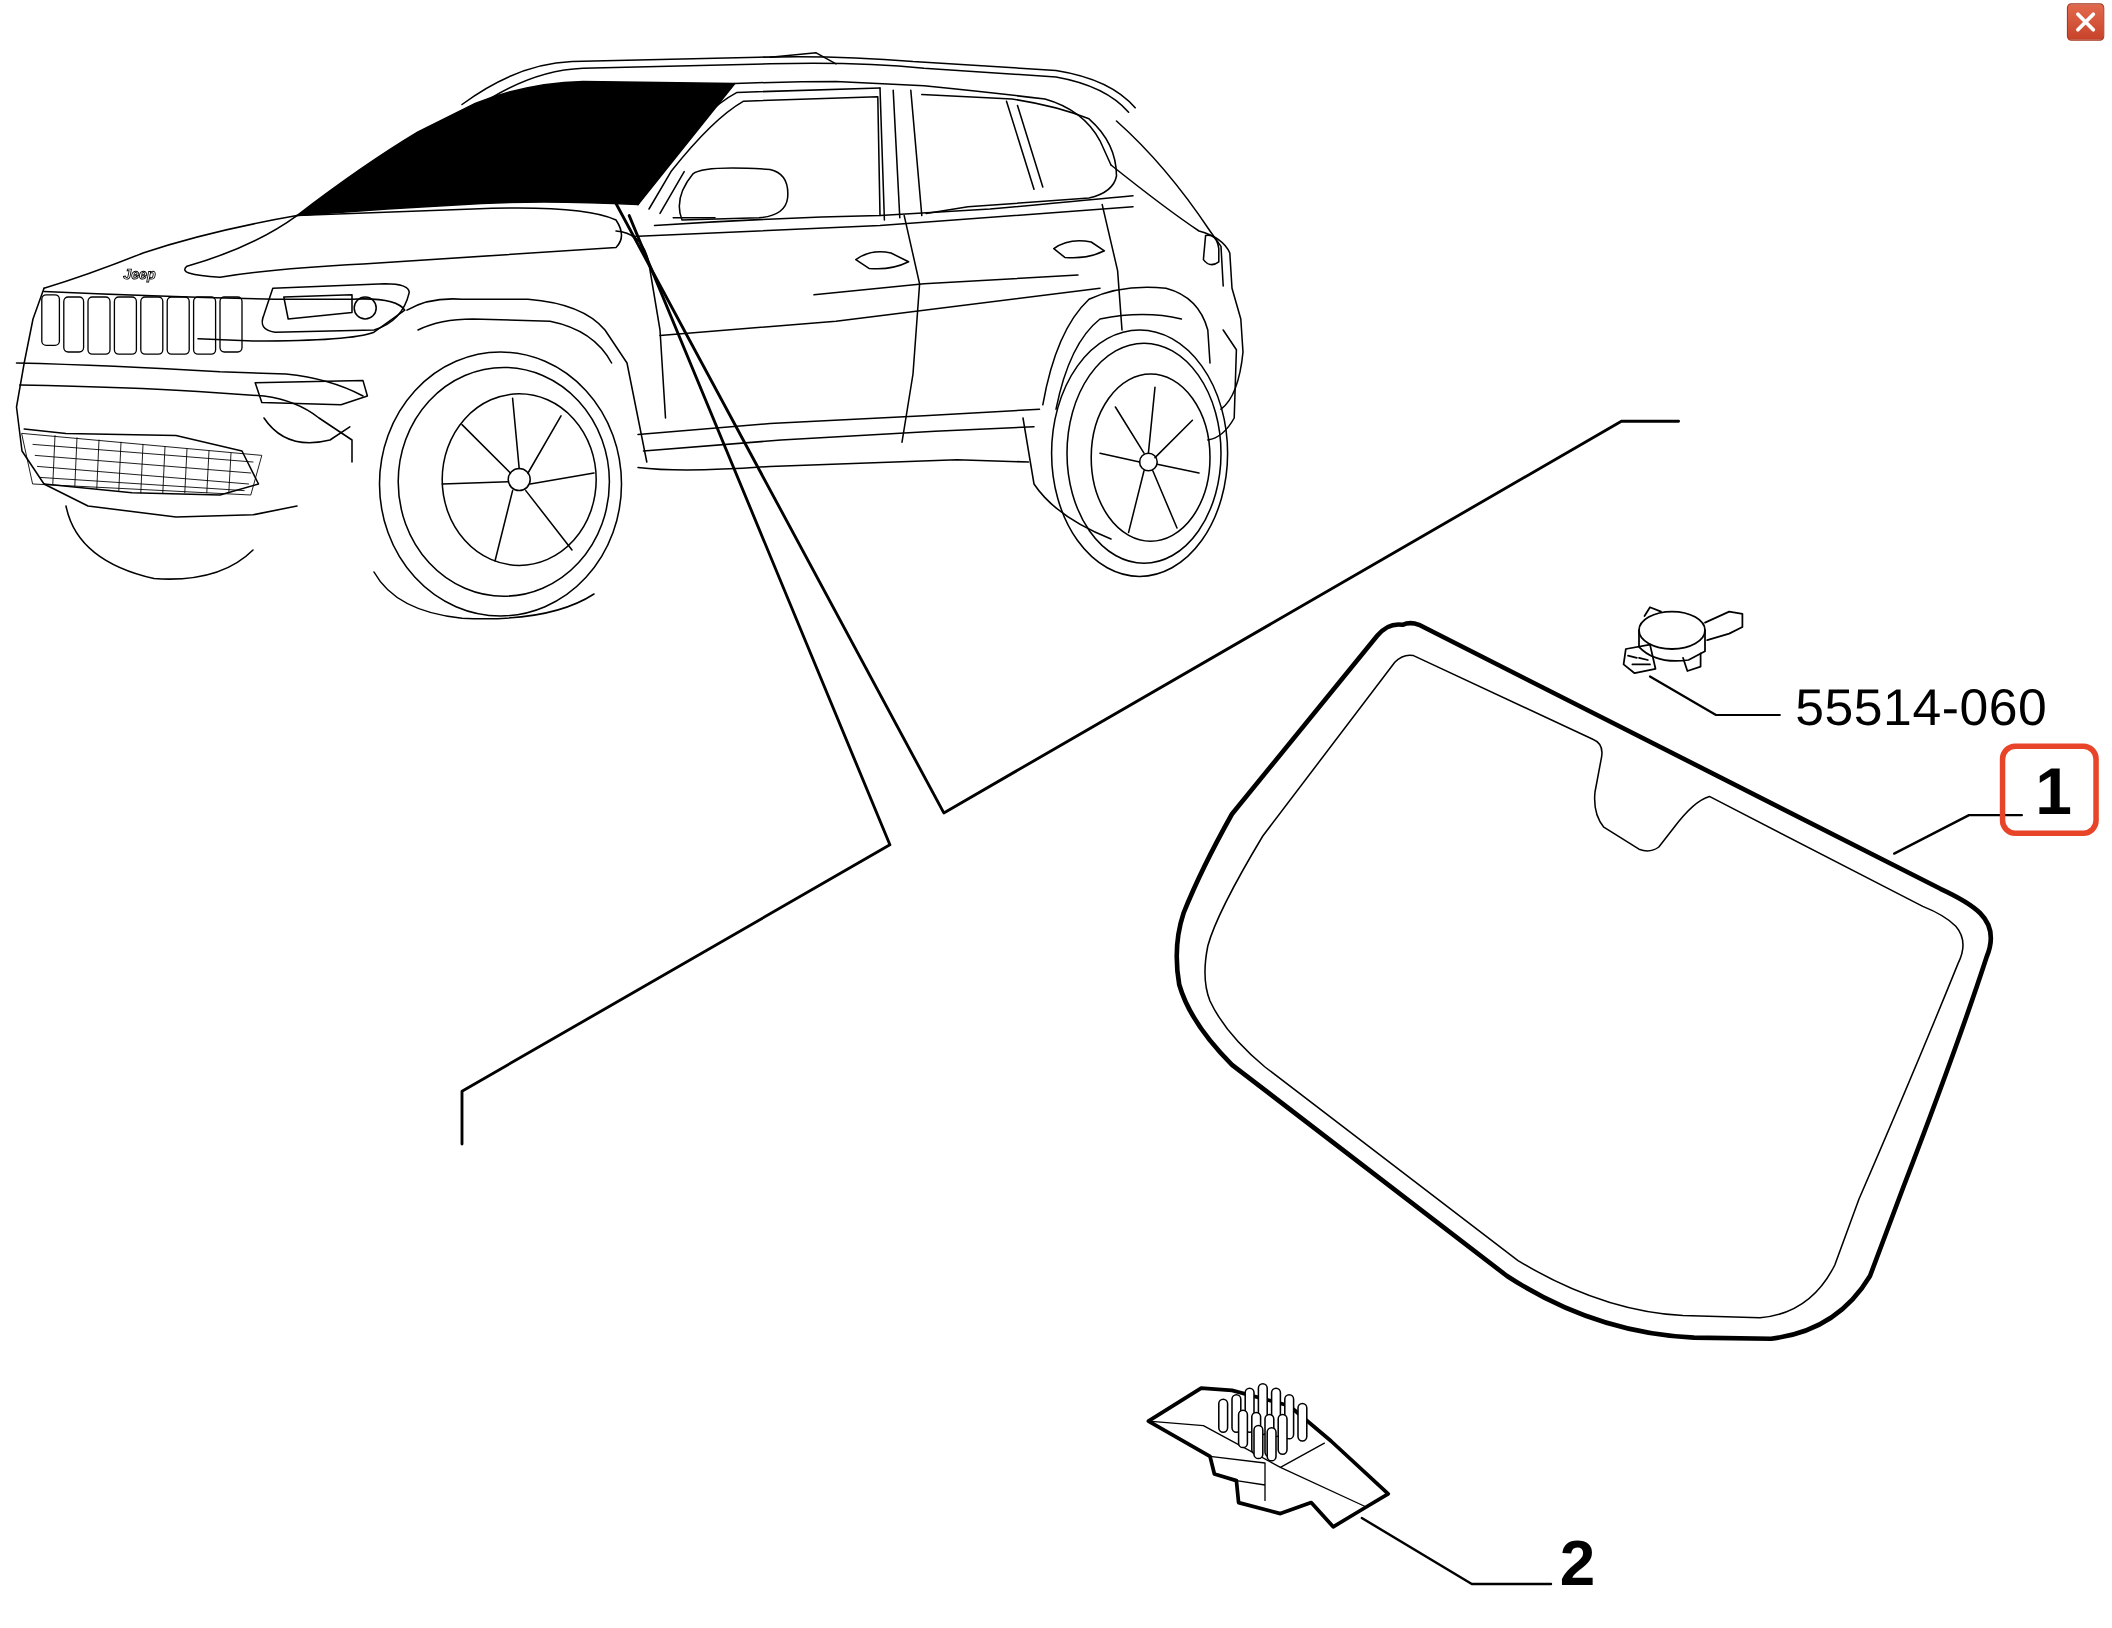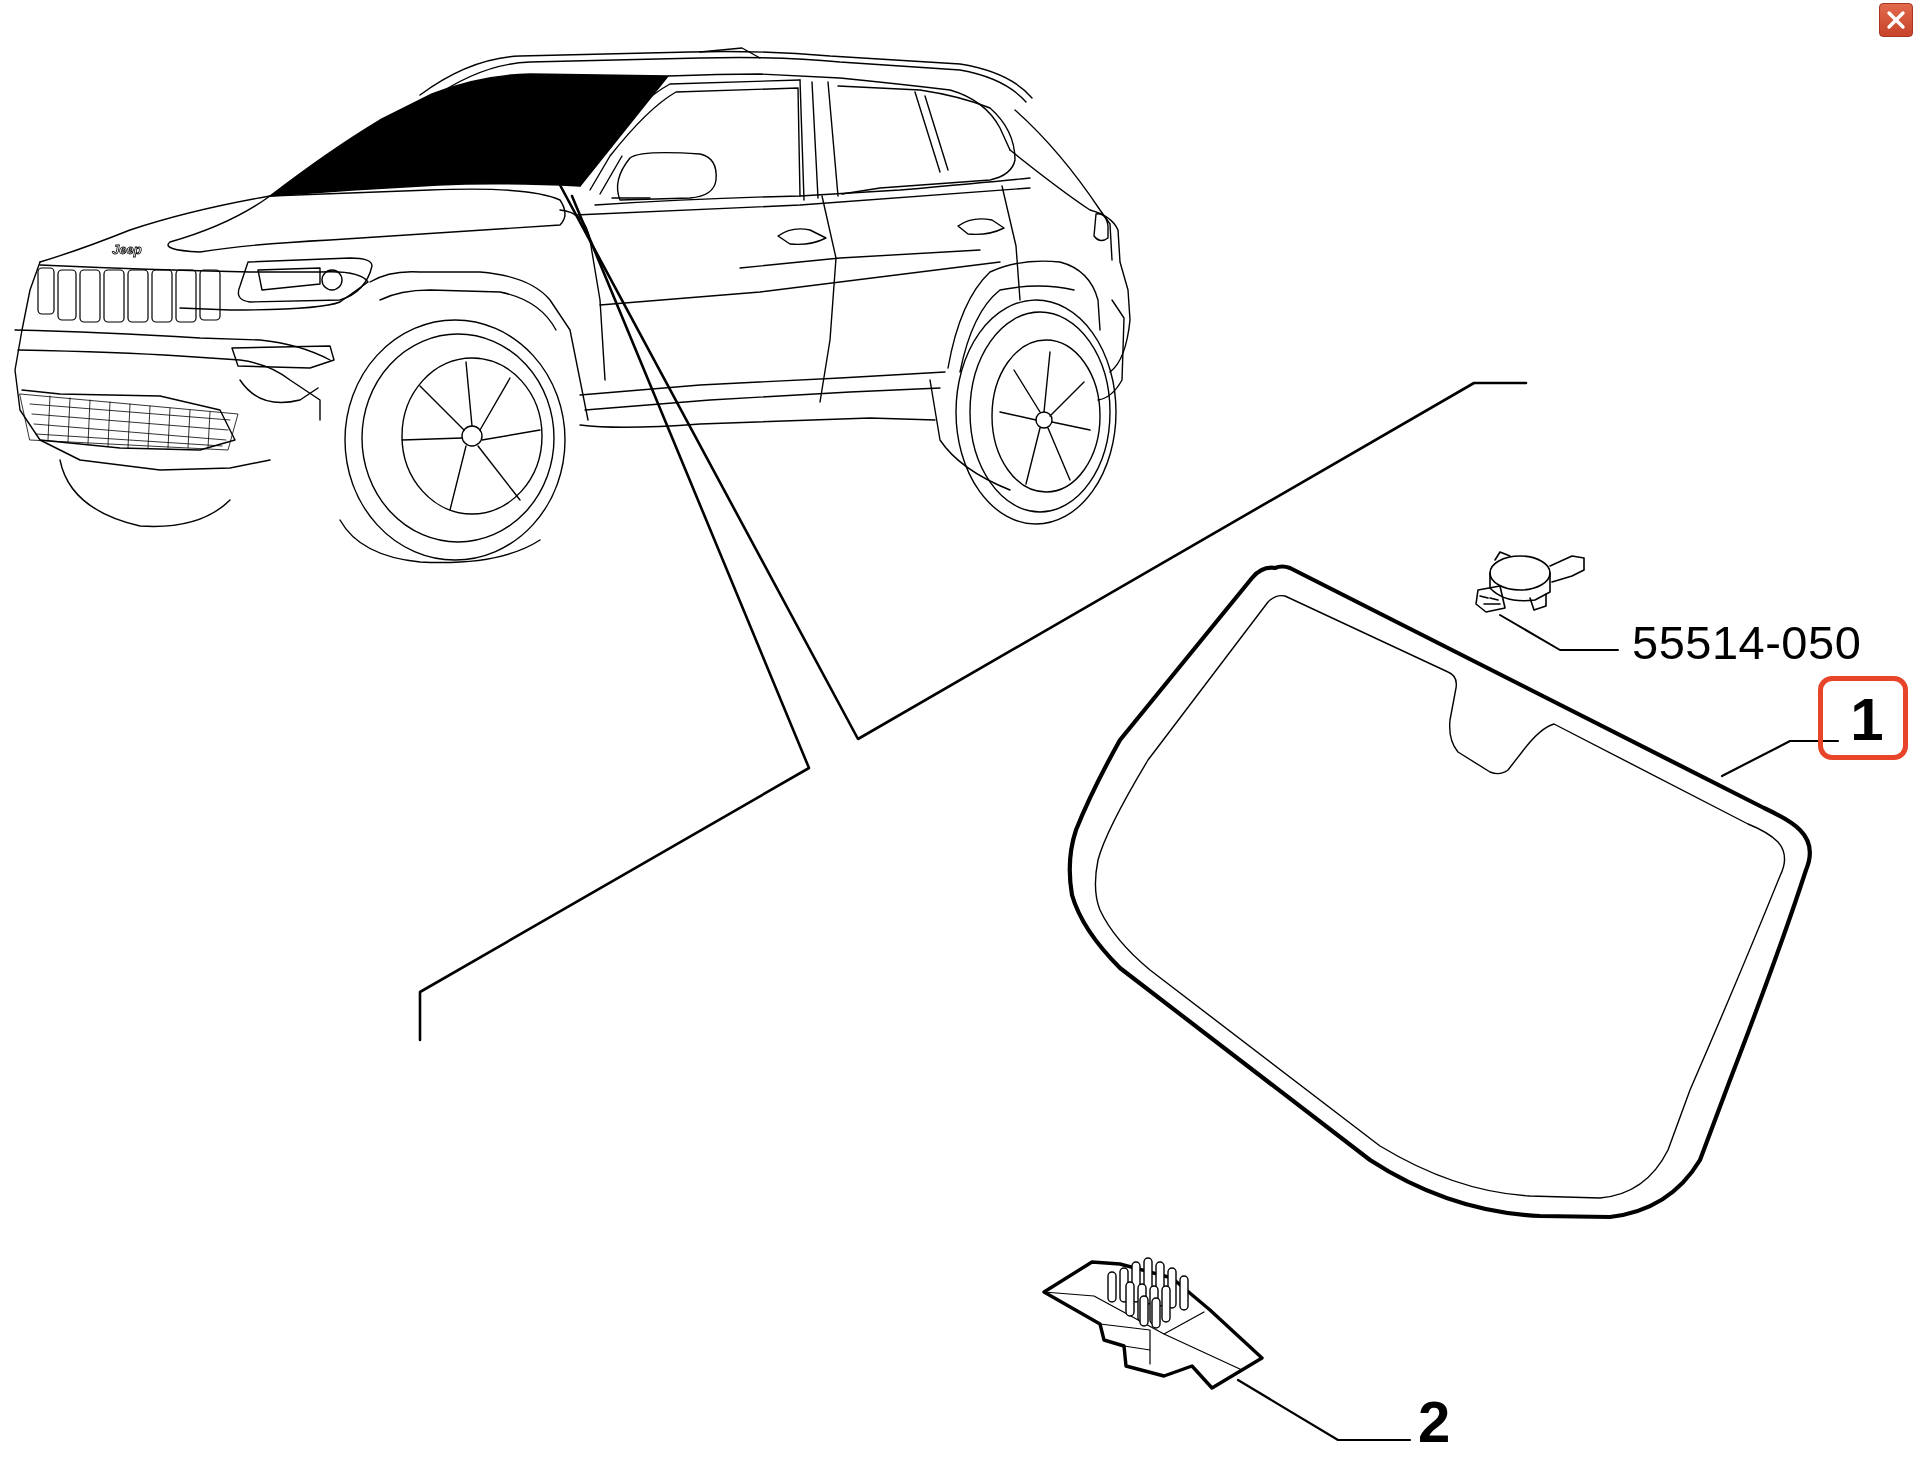--- a/index.html
+++ b/index.html
@@ -182,19 +182,19 @@
   <text x="112" y="254" font-size="13" font-style="italic" font-weight="700" font-family="Liberation Sans, sans-serif" fill="#fff" stroke="#000" stroke-width="0.8">Jeep</text>
 </svg>
 </div>
 
 <div class="close-btn" title="Close">
   <svg viewBox="0 0 24 24">
     <path d="M5 5 L19 19 M19 5 L5 19" stroke="#ffffff" stroke-width="3.4" stroke-linecap="round" fill="none"></path>
   </svg>
 </div>
 
-<div class="part-label part-number">55514-050</div>
+<div class="part-label part-number">55514-060</div>
 
 <div class="callout-1-box">
   <span class="callout callout-1">1</span>
 </div>
 
 <div class="callout callout-2">2</div>
 
 </body></html>

